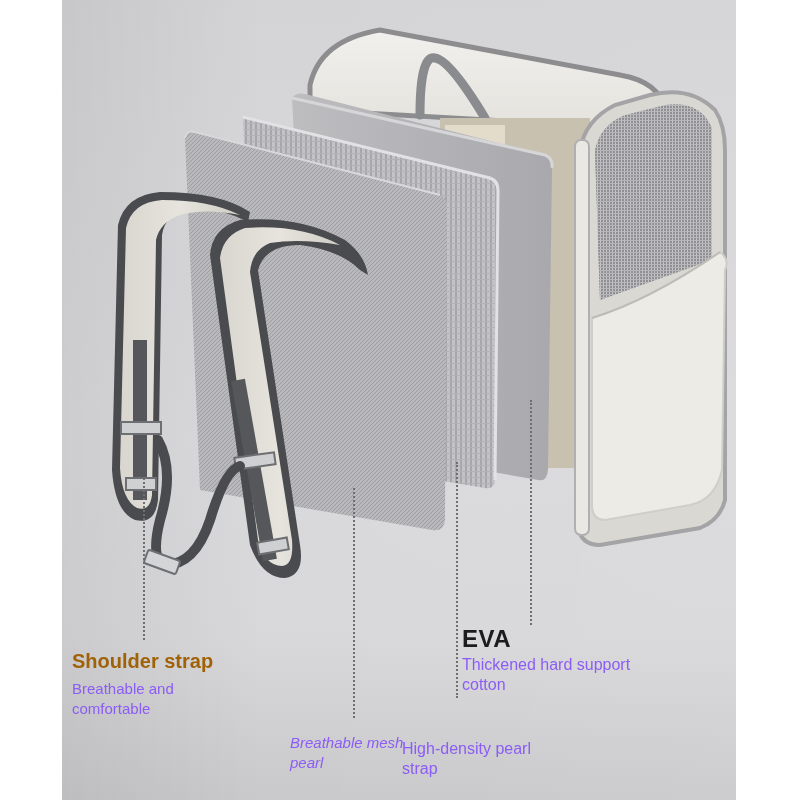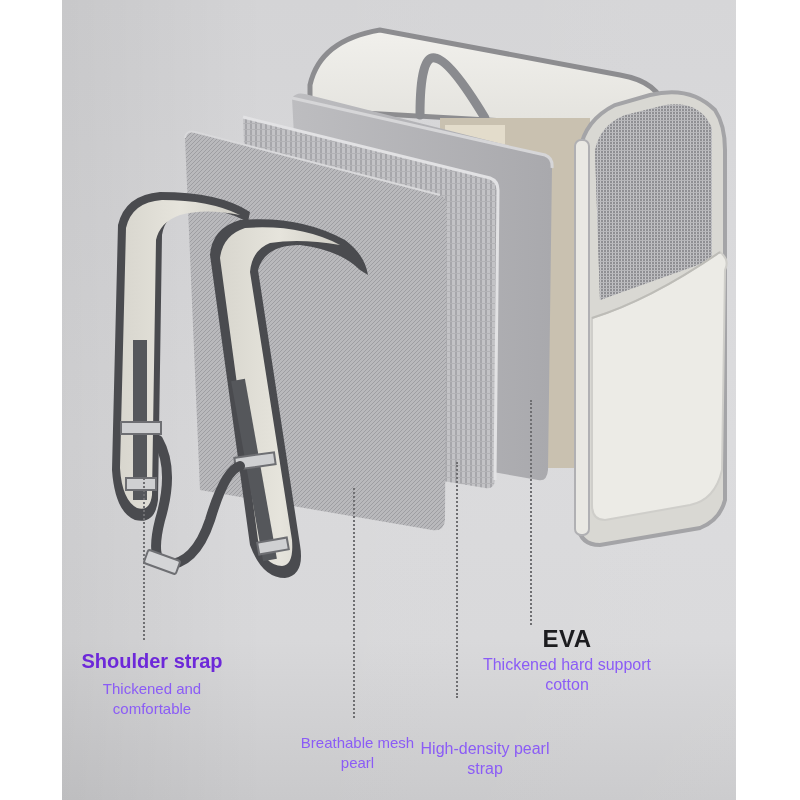--- a/index.html
+++ b/index.html
@@ -4,22 +4,22 @@
   <style>
     html, body { margin: 0; padding: 0; }
     body { width: 800px; height: 800px; background: #ffffff; position: relative; overflow: hidden;
            font-family: "Liberation Sans", "DejaVu Sans", sans-serif; }
     .panel { position: absolute; left: 62px; top: 0; width: 674px; height: 800px;
              background: linear-gradient(180deg, #d4d4d6 0%, #dadadc 55%, #d8d8da 80%, #c9c9cb 100%); overflow: hidden; }
     .panel::after { content: ""; position: absolute; inset: 0;
              background: linear-gradient(90deg, rgba(0,0,0,0.06) 0%, rgba(0,0,0,0) 30%, rgba(255,255,255,0.06) 100%); pointer-events:none; }
     .art { position: absolute; left: 0; top: 0; width: 800px; height: 800px; }
     .leader { position: absolute; width: 0; border-left: 2px dotted #6f6f72; }
-    .label { position: absolute; text-align: center; color: #2a2a2e; }
-    .title { font-weight: bold; font-size: 20px; color: #6d28d9; white-space: nowrap; }
+    .label { position: absolute; text-align: left; color: #2a2a2e; }
+    .title { font-weight: bold; font-size: 20px; color: #a16207; white-space: nowrap; }
     .sub { font-size: 15px; line-height: 20px; color: #8b5cf6; }
     .eva { font-size: 24px; font-weight: bold; color: #1c1c1f; letter-spacing: 0.5px; }
   </style>
 </head>
 <body>
 
 <div class="panel"></div>
 
 <svg class="art" viewBox="0 0 800 800" xmlns="http://www.w3.org/2000/svg">
   <defs>
@@ -107,26 +107,26 @@
 </svg>
 
 <div class="leader" style="left:143px; top:478px; height:162px;"></div>
 <div class="leader" style="left:353px; top:488px; height:230px;"></div>
 <div class="leader" style="left:456px; top:462px; height:236px;"></div>
 <div class="leader" style="left:530px; top:400px; height:225px;"></div>
 
 <div class="label" style="left:72px; top:650px; width:160px;">
   <div class="title">Shoulder strap</div>
   <div class="sub" style="margin-top:6px;">
-    <div>Thickened and</div>
+    <div>Breathable and</div>
     <div>comfortable</div>
   </div>
 </div>
 
-<div class="label" style="left:290px; top:733px; width:135px;">
+<div class="label" style="left:290px; top:733px; width:135px;font-style:italic;">
   <div class="sub">
     <div>Breathable mesh</div>
     <div>pearl</div>
   </div>
 </div>
 
 <div class="label" style="left:402px; top:739px; width:166px;">
   <div class="sub" style="font-size:16px;">
     <div>High-density pearl</div>
     <div>strap</div>

